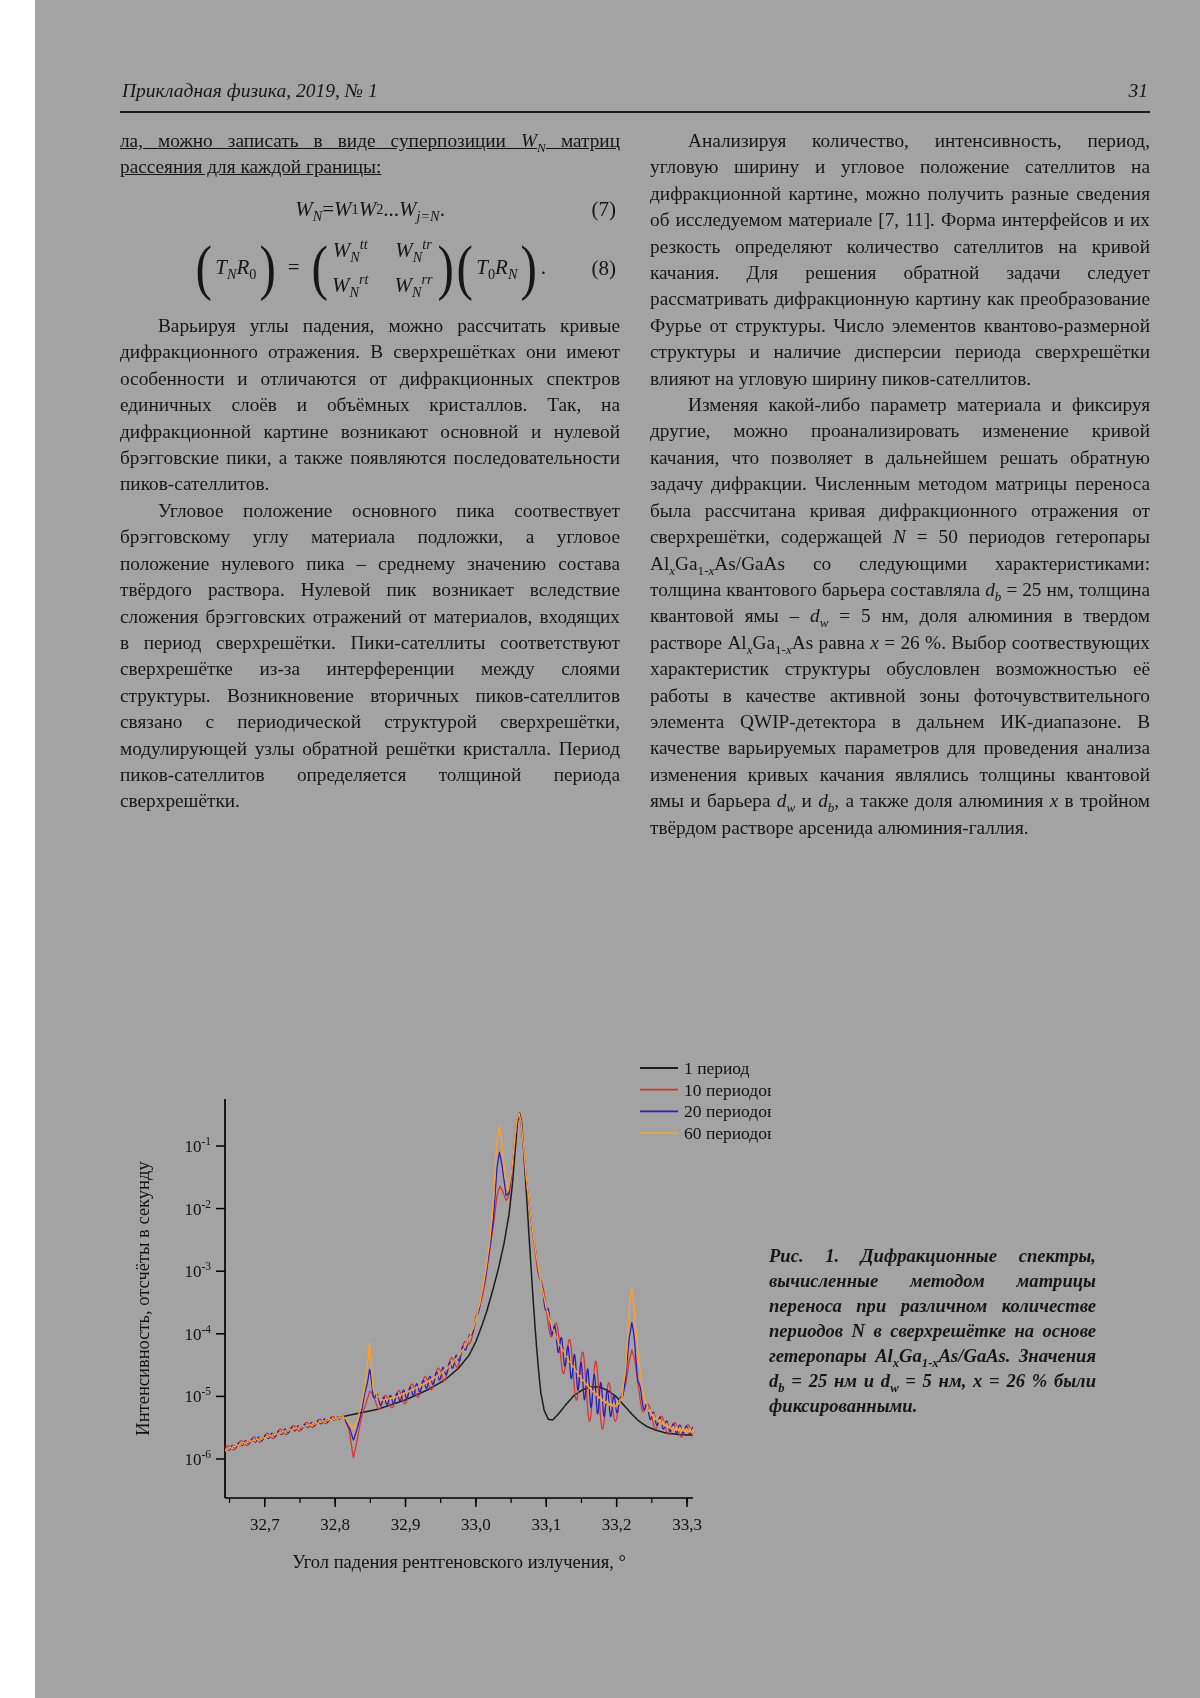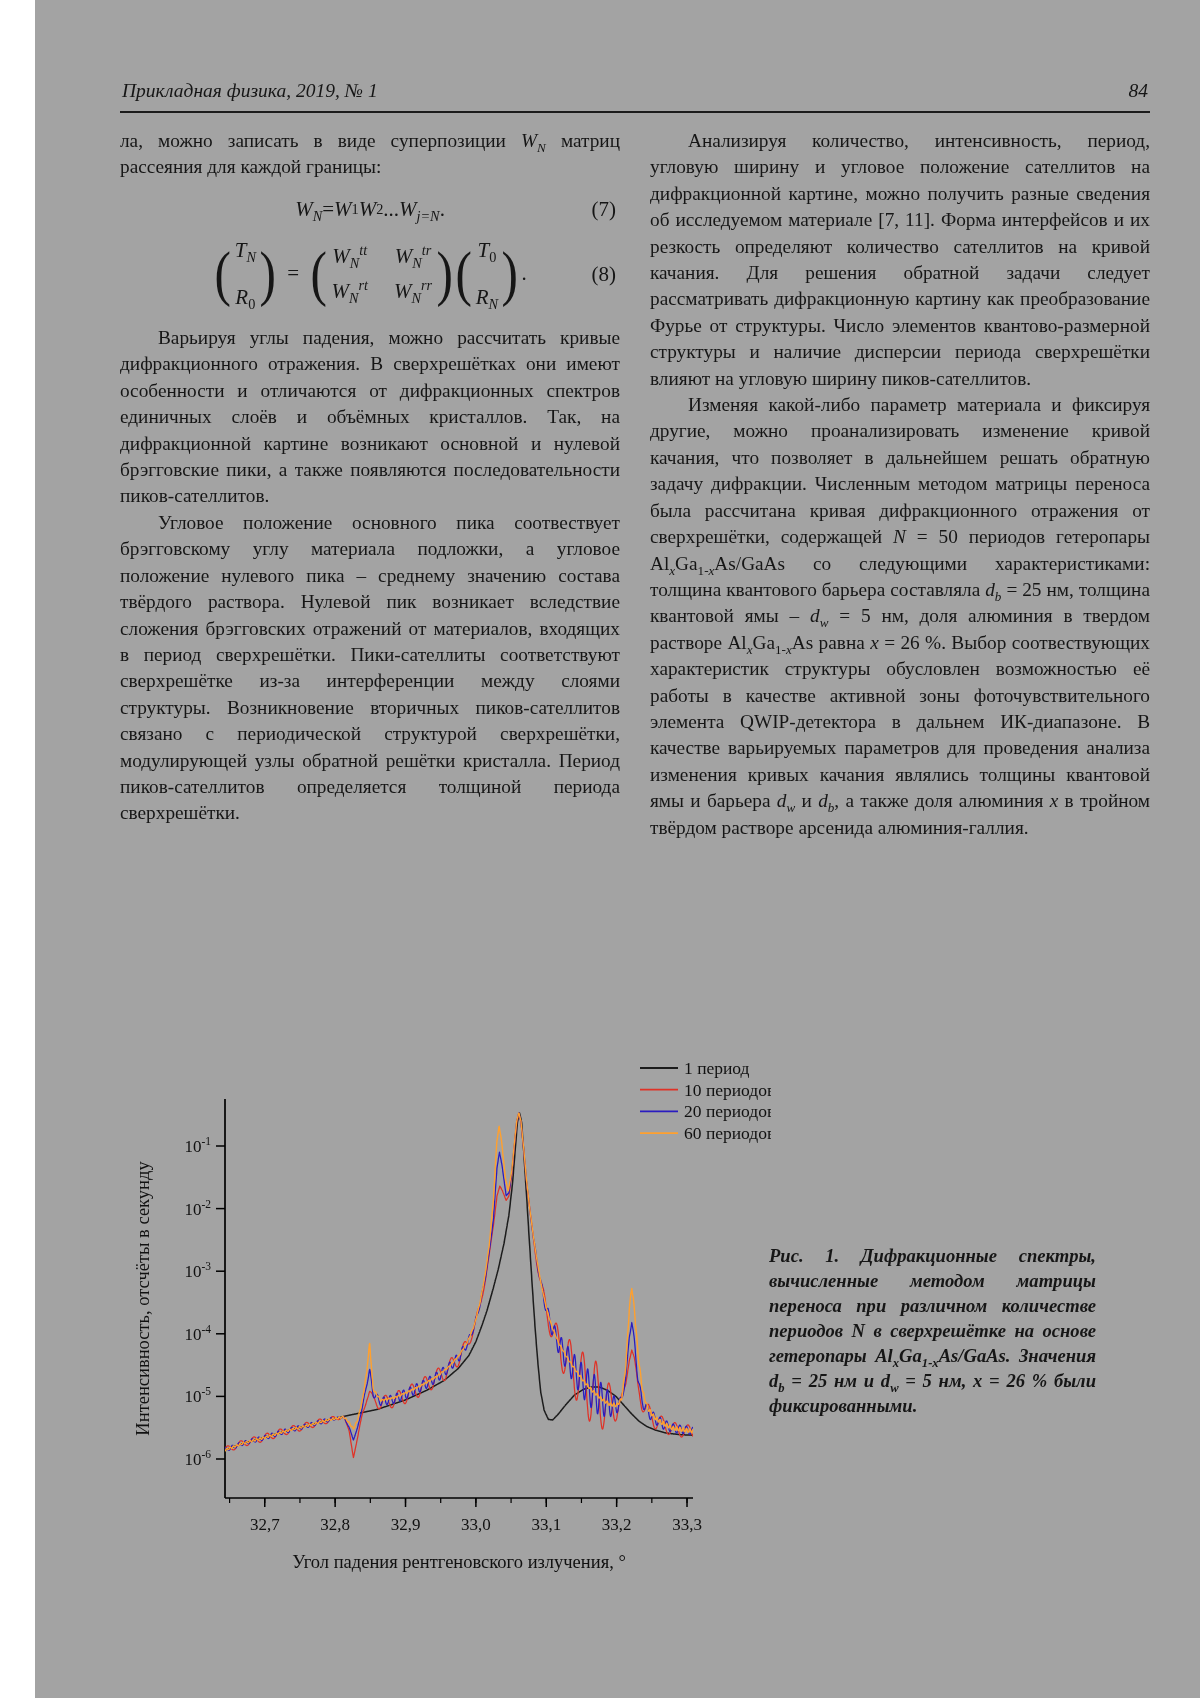--- a/index.html
+++ b/index.html
@@ -6,47 +6,47 @@
   .page{position:relative;width:1200px;height:1698px;background:#a3a3a3;
         font-family:"Liberation Serif",serif;color:#161616;overflow:hidden;margin-left:35px;}
   .running-head{position:absolute;left:87px;top:80px;width:1026px;display:flex;
         justify-content:space-between;font-style:italic;font-size:19.5px;}
   .rule{position:absolute;left:85px;top:111px;width:1030px;border-top:2px solid #1b1b1b;}
   .col{position:absolute;top:128px;width:500px;font-size:19.3px;line-height:26.4px;
        text-align:justify;}
   .col-left{left:85px;}
   .col-right{left:615px;}
   .col p{margin:0;text-indent:38px;}
-  .col p.noindent{text-indent:0;}
+  .col p.noindent{text-indent:0;text-decoration:underline;}
   sub,sup{font-size:68%;line-height:0;}
   .equation{position:relative;margin:15px 0;display:flex;align-items:center;
             justify-content:center;font-size:21px;}
   .eq-number{position:absolute;right:4px;top:50%;transform:translateY(-50%);
              font-style:normal;}
   .eq-body{display:inline-flex;align-items:center;}
   .paren{font-size:58px;font-weight:300;line-height:0;transform:scaleY(1.05) scaleX(.85);
          font-family:"Liberation Serif",serif;}
-  .vec{display:inline-flex;flex-direction:column;align-items:center;row-gap:20px;
+  .vec{display:inline-flex;flex-direction:row;row-gap:10px;
        margin:0 2px;}
   .mat{display:inline-grid;grid-template-columns:auto auto;column-gap:26px;row-gap:8px;
        justify-items:center;margin:0 3px;}
   .eq-sign{margin:0 10px;}
   .eq-dot{margin-left:2px;}
   .chart-wrap{position:absolute;left:88px;top:1012px;width:648px;height:580px;}
   .fig-caption{position:absolute;left:734px;top:1243px;width:327px;font-size:18.6px;
        line-height:25px;font-weight:bold;font-style:italic;text-align:justify;}
 </style>
 </head>
 <body>
 
 <div class="page">
 
   <div class="running-head">
     <span>Прикладная физика, 2019, № 1</span>
-    <span>84</span>
+    <span>31</span>
   </div>
   <div class="rule"></div>
 
   <div class="col col-left">
     <p class="noindent">ла, можно записать в виде суперпозиции <i>W<sub>N</sub></i> матриц рассеяния для каждой границы:</p>
 
     <div class="equation">
       <span class="eq-body"><i>W<sub>N</sub></i> = <i>W</i><sub>1</sub><i>W</i><sub>2</sub> ...<i>W<sub>j=N</sub></i>.</span>
       <span class="eq-number">(7)</span>
     </div>

